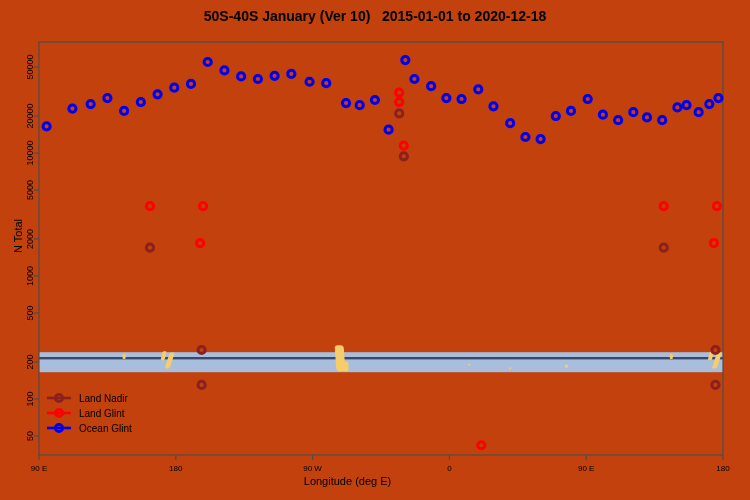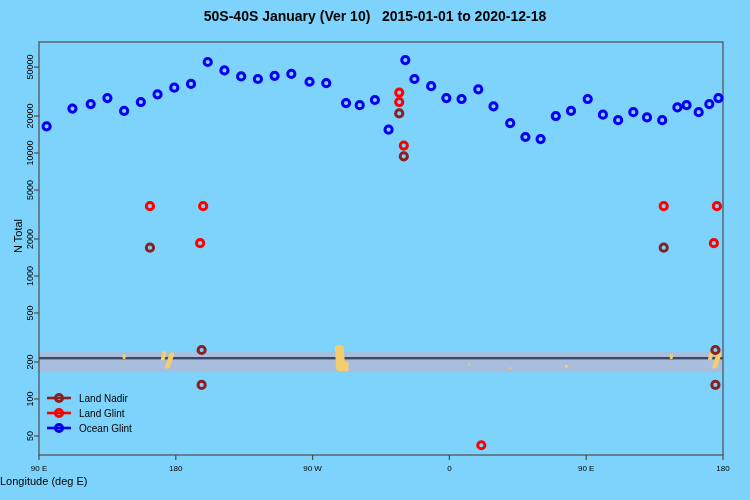--- a/index.html
+++ b/index.html
@@ -10,21 +10,21 @@
   body {
     width: 750px;
     height: 500px;
     font-family: "Liberation Sans", sans-serif;
     overflow: hidden;
   }
   #figure {
     position: relative;
     width: 750px;
     height: 500px;
-    background: #7dd3fc;
+    background: #c2410c;
   }
   #chart-title {
     position: absolute;
     left: 0;
     top: 8px;
     width: 750px;
     text-align: center;
     font-size: 14px;
     font-weight: bold;
     color: #000000;
@@ -45,20 +45,21 @@
     transform-origin: center center;
     text-align: center;
     font-size: 11px;
     color: #000000;
   }
   #xlabel {
     position: absolute;
     left: 0;
     top: 475px;
     width: 695px;
+    text-align: center;
     font-size: 11px;
     color: #000000;
   }
   .tick-label-y {
     font-size: 9px;
     fill: #000000;
     font-family: "Liberation Sans", sans-serif;
   }
   .tick-label-x {
     font-size: 8px;

